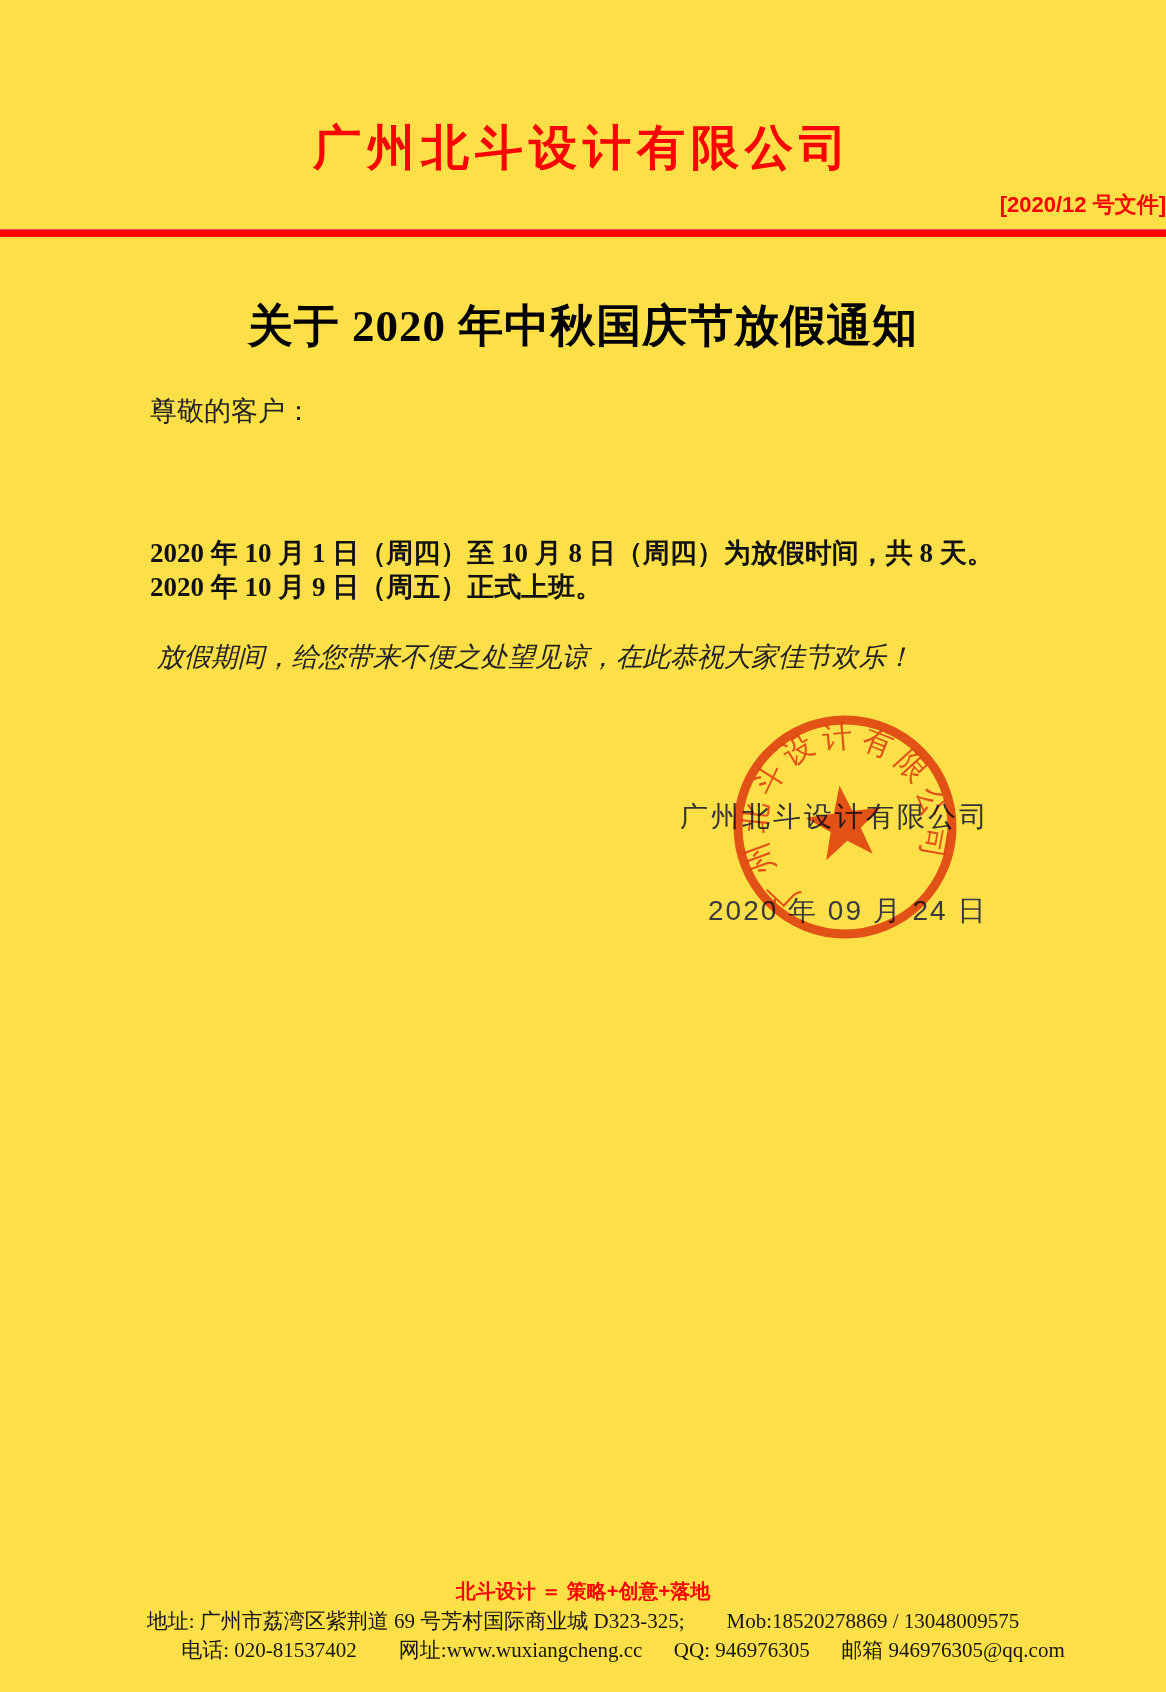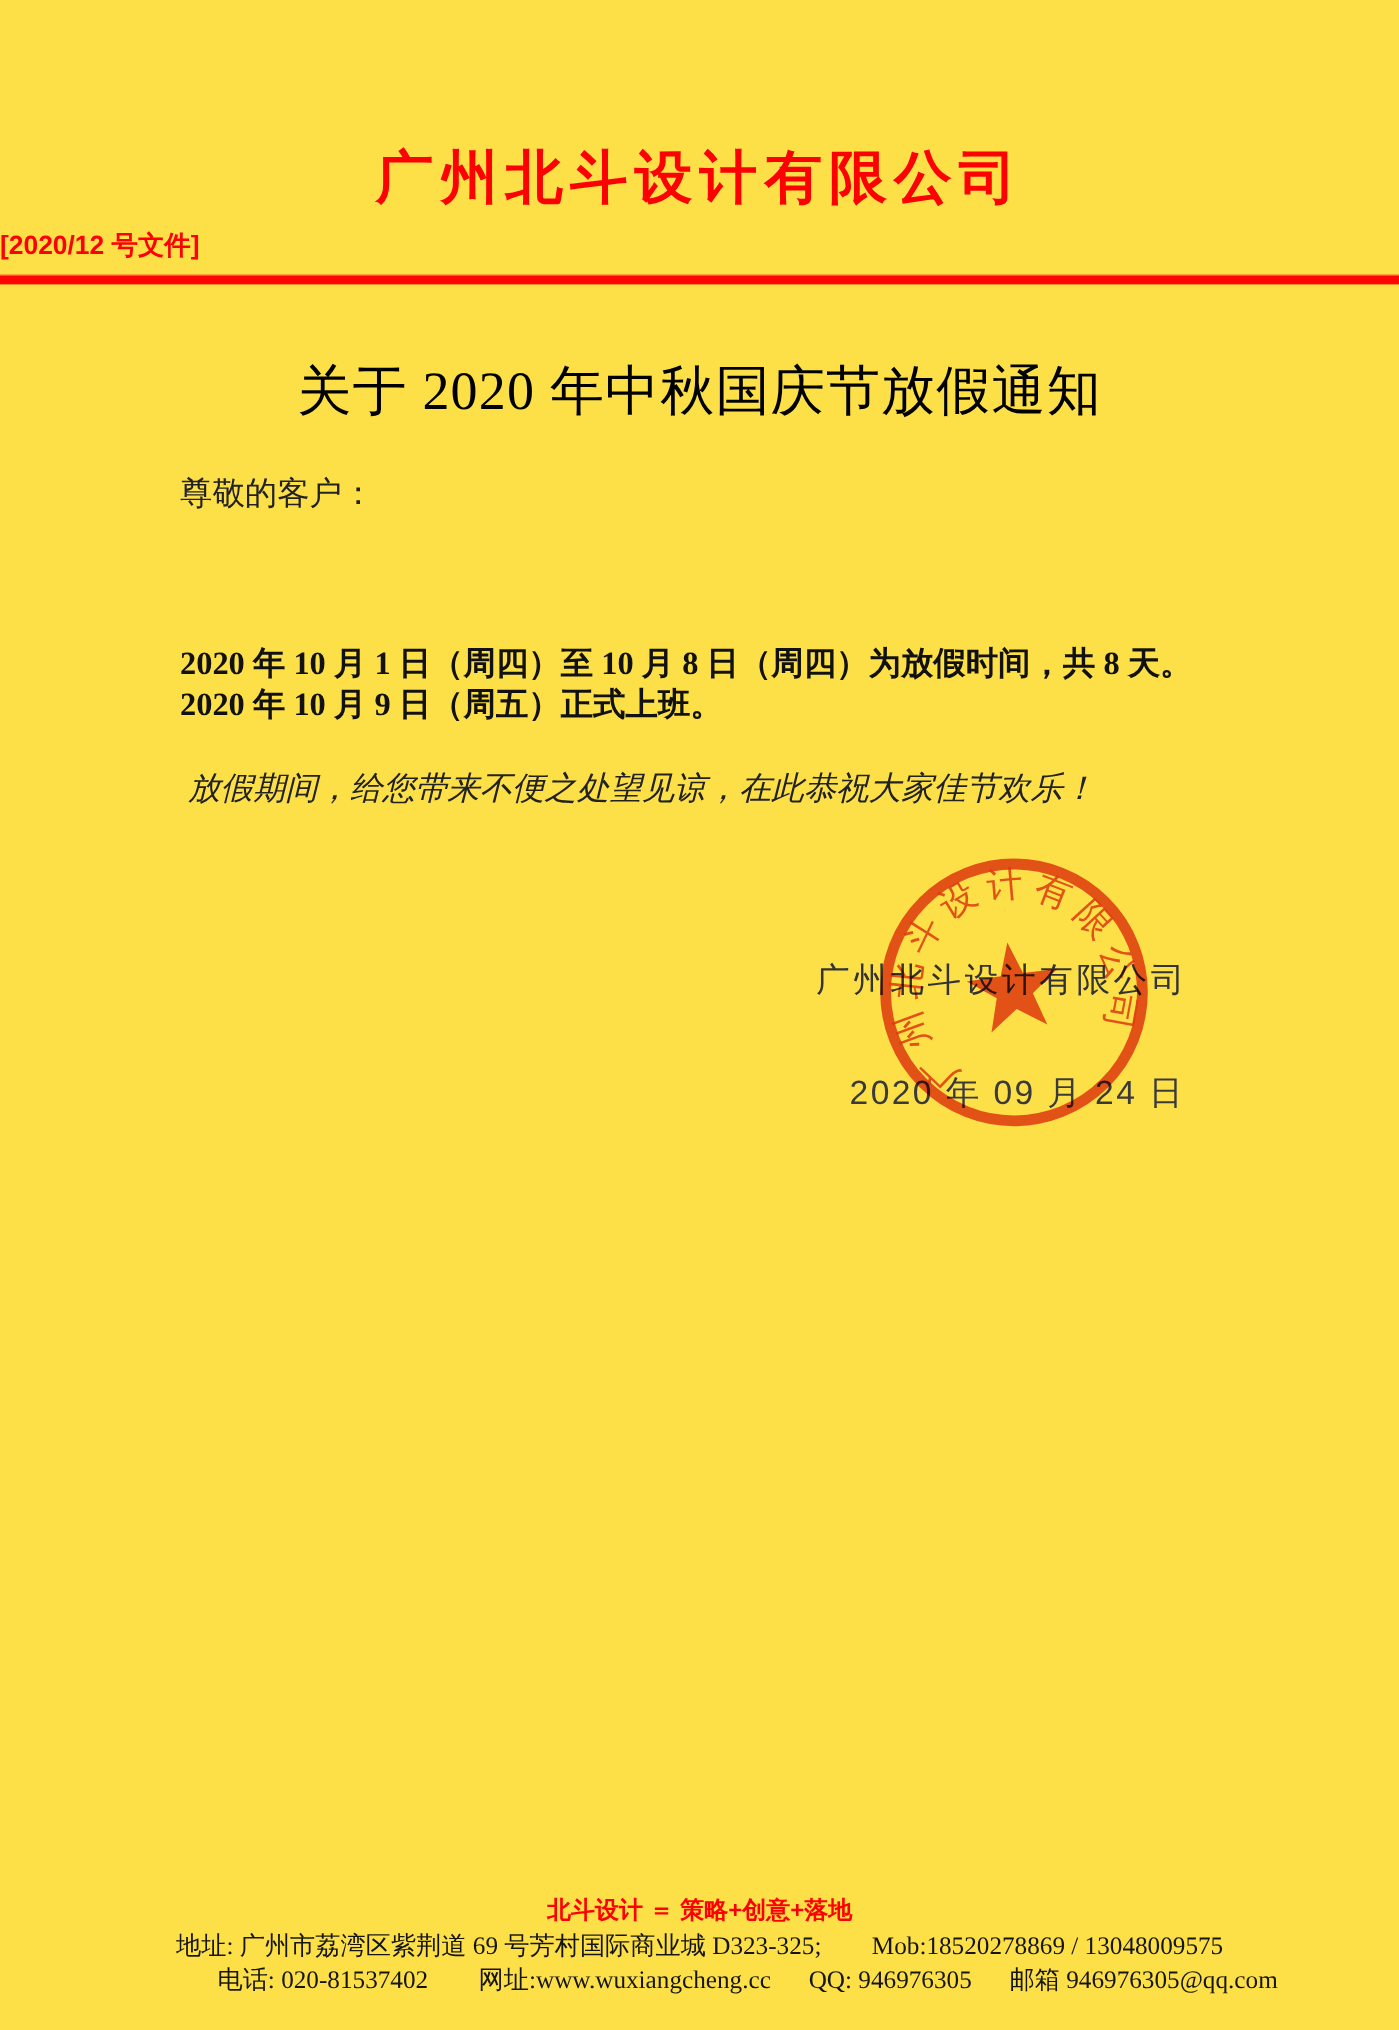--- a/index.html
+++ b/index.html
@@ -13,33 +13,33 @@
     overflow:hidden;
   }
   .company-title{
     position:absolute;left:0;top:116px;width:100%;
     margin:0;text-align:center;
     font-size:48px;font-weight:700;letter-spacing:6px;
     color:#fe0000;
   }
   .doc-number{
     position:absolute;left:0;top:190px;width:100%;
-    text-align:left;
+    text-align:right;
     font-family:"Liberation Sans", sans-serif;
     font-size:22px;font-weight:700;color:#fe0000;
   }
   .header-rule{
     position:absolute;left:0;top:229px;width:100%;height:7px;
     background:#fb0603;
     border-top:1px solid #ff4d4d;
   }
   .notice-title{
     position:absolute;left:0;top:296px;width:100%;
     margin:0;text-align:center;
-    font-size:45px;font-weight:400;color:#000;
+    font-size:45px;font-weight:700;color:#000;
     letter-spacing:1px;
   }
   .body-par{
     position:absolute;left:150px;width:860px;margin:0;
     font-size:27px;line-height:1.15;color:#222;
     white-space:pre-wrap;
   }
   .p-salutation{top:396px;}
   .p-greeting{top:466px;}
   .p-bold1{top:538px;font-weight:700;color:#111;}

